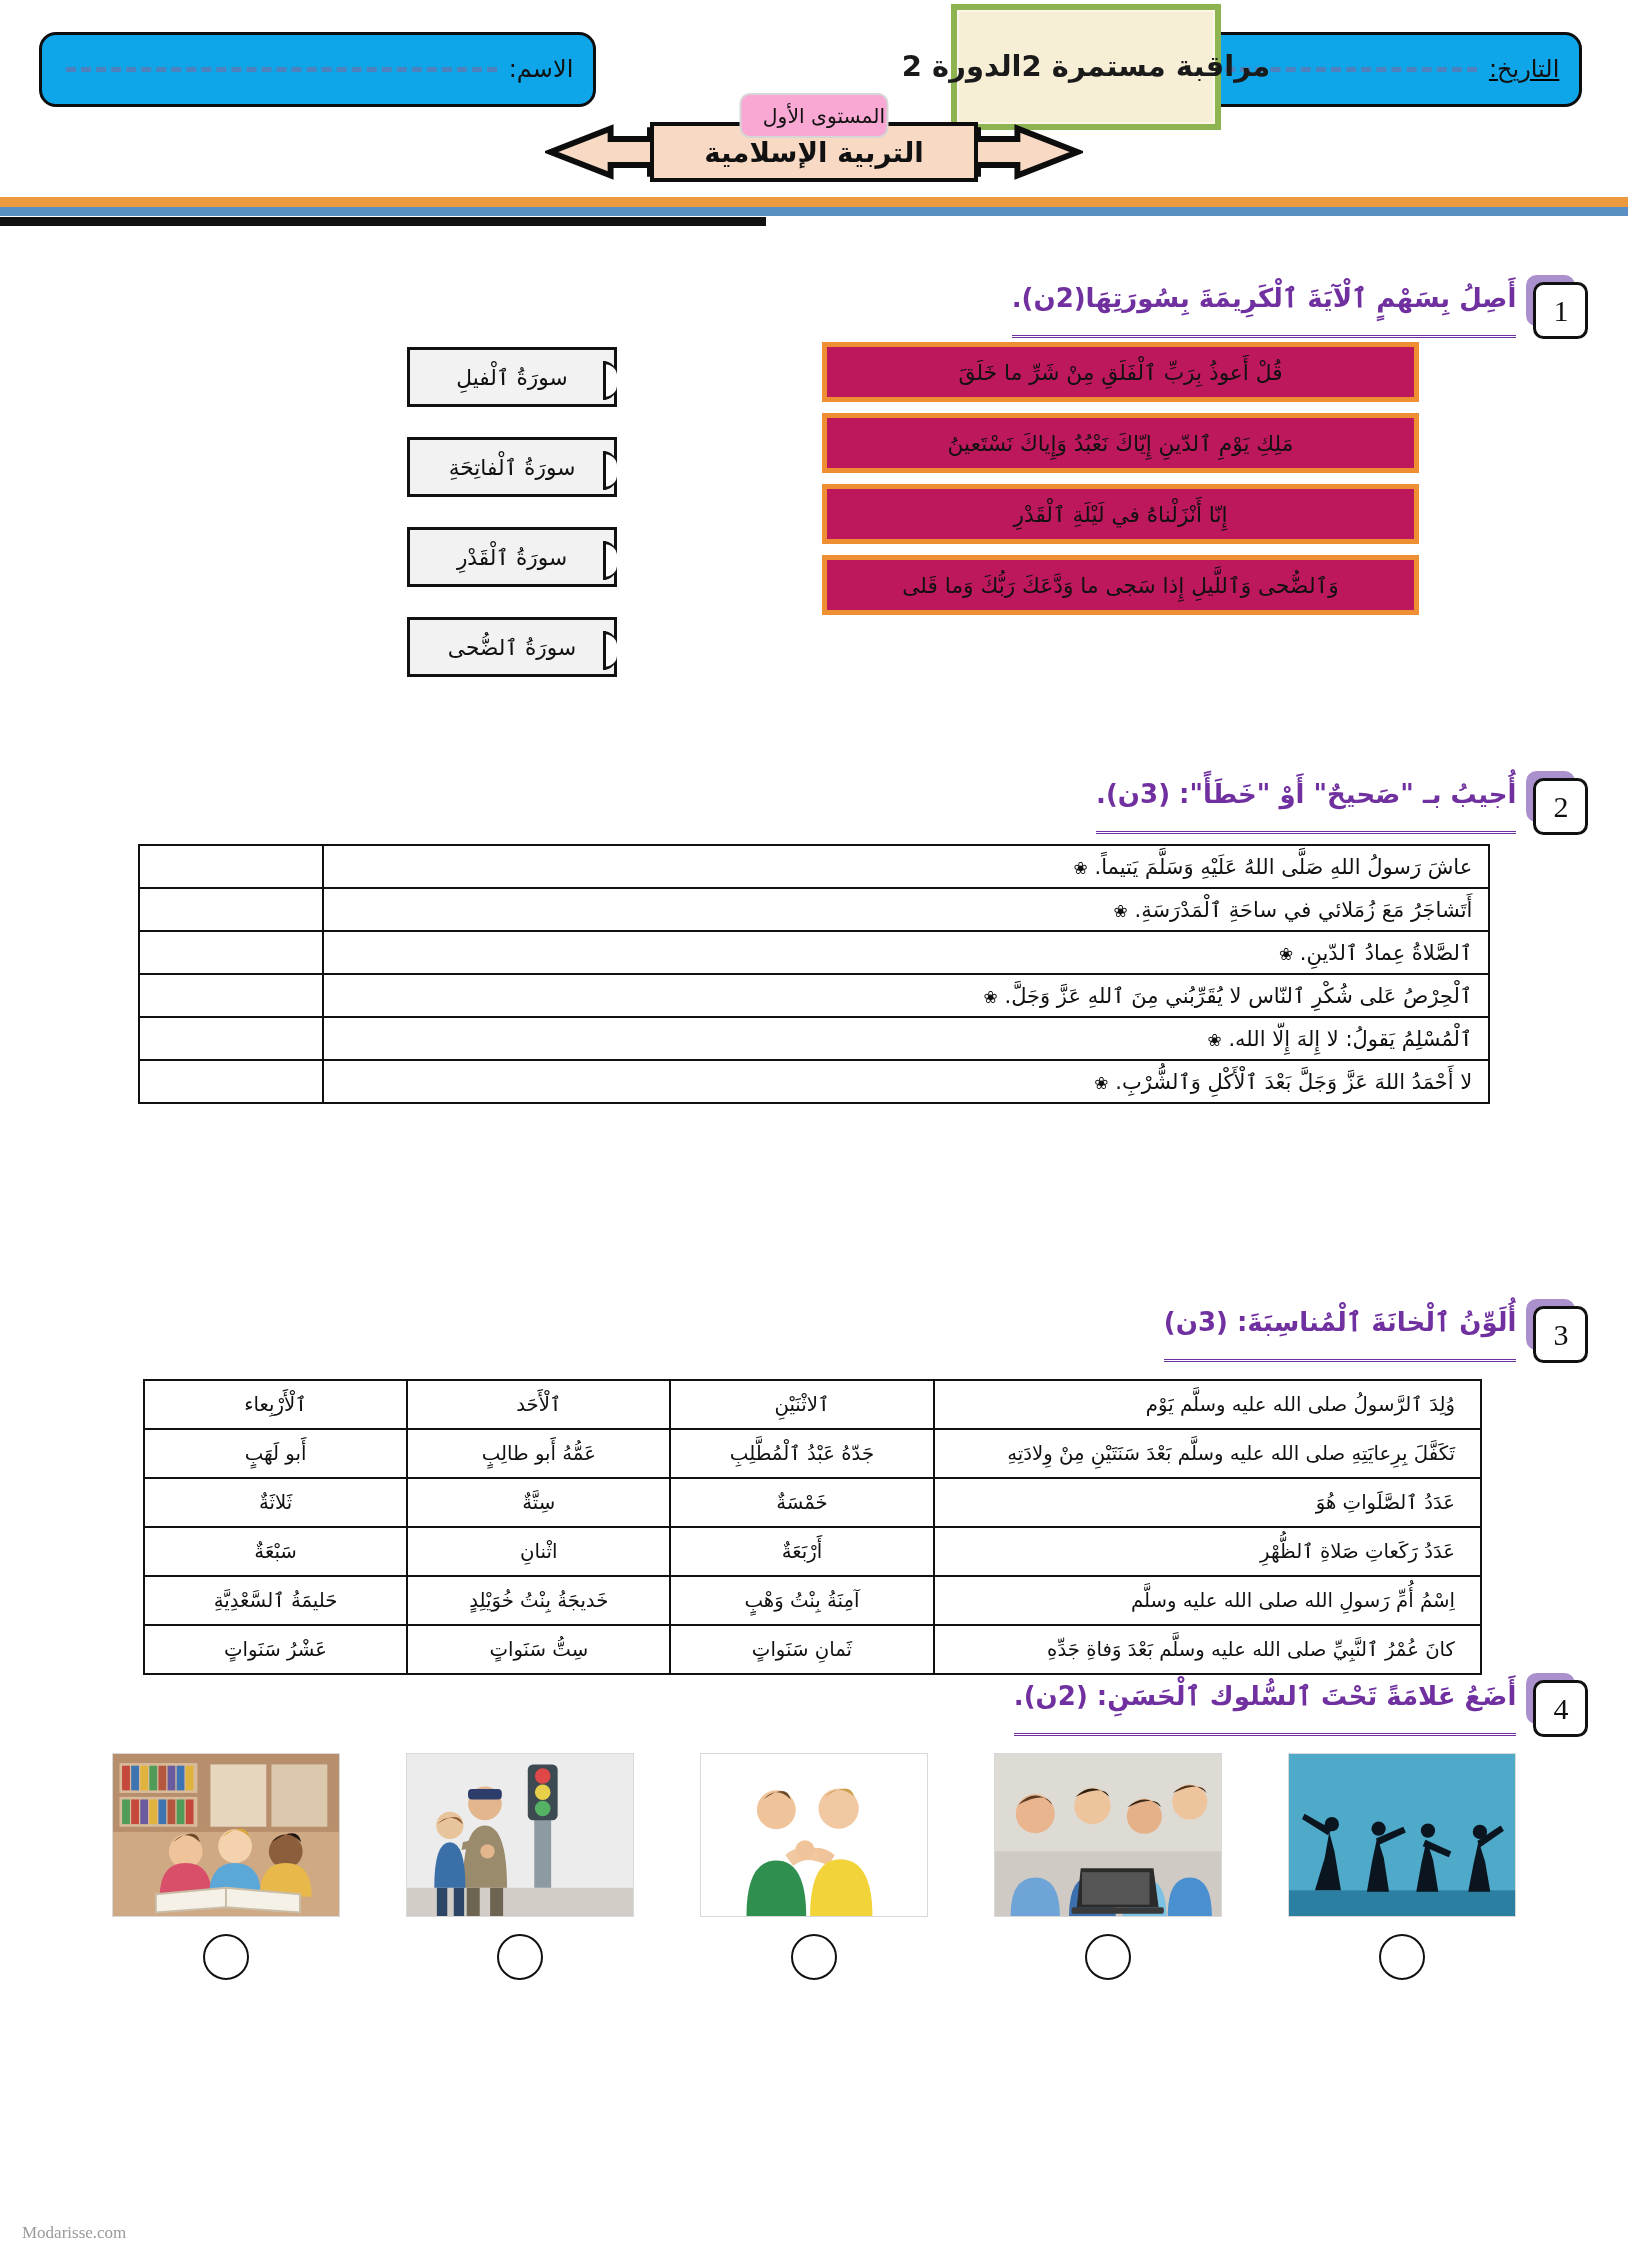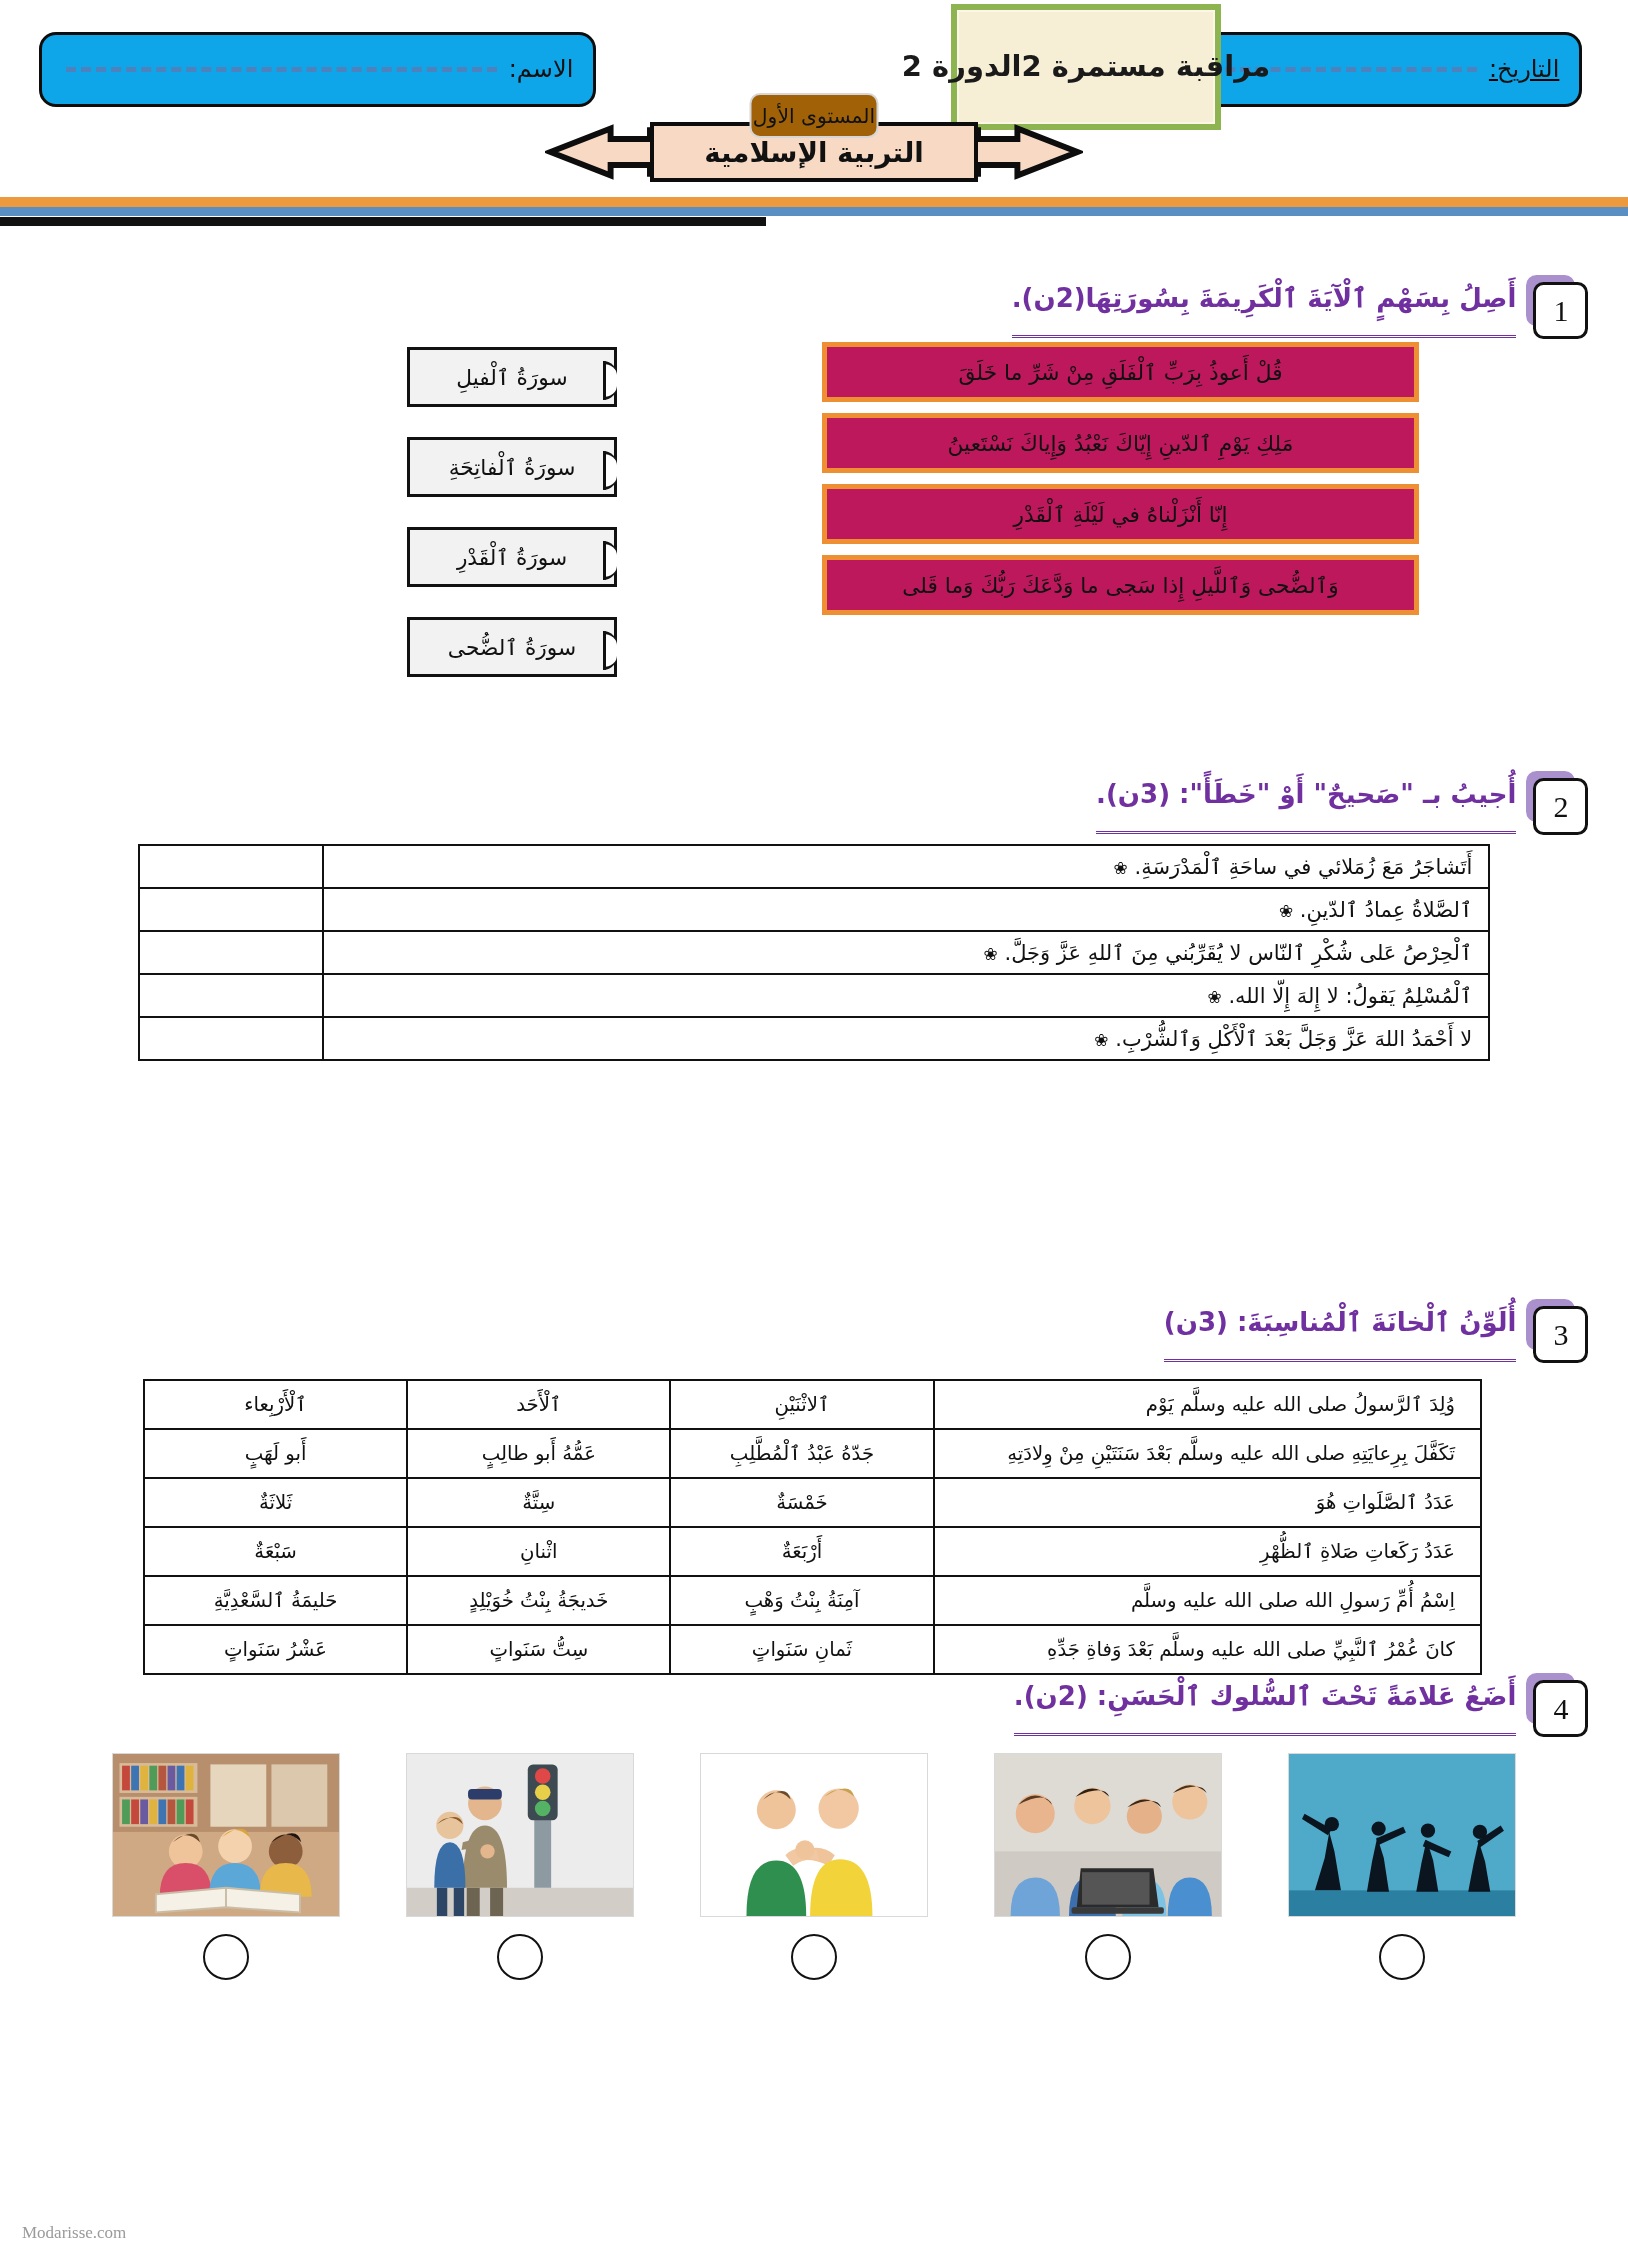--- a/index.html
+++ b/index.html
@@ -40,23 +40,23 @@
     display:flex;flex-direction:row;align-items:center;justify-content:center;
     line-height:1.02;
   }
   .title-green-in div{
     font-size:29px;font-weight:bold;color:#1a1a1a;
     letter-spacing:-0.7px;white-space:nowrap;
   }
 
   .level-pill{
     position:absolute;left:50%;transform:translateX(-50%);
-    top:93px;width:125px;height:41px;background:#a16207;
+    top:93px;width:125px;height:41px;background:#f9a8d4;
     border:2px solid #d6d6d6;border-radius:10.5px;z-index:6;
-    display:flex;align-items:center;justify-content:center;
+    display:flex;align-items:center;justify-content:center;padding-left:20px;
   }
   .level-pill span{font-size:20.3px;color:#111;white-space:nowrap;}
 
   .subject-banner{
     position:absolute;left:50%;transform:translateX(-50%);
     top:122px;width:538px;height:60px;z-index:4;
   }
   .sb-arrow{position:absolute;top:0;width:100%;height:100%;}
   .sb-box{
     position:absolute;left:105px;right:105px;top:0;height:60px;
@@ -240,20 +240,27 @@
         <div class="shadow"></div>
         <div class="face">
             <span>2</span>
           </div>
       </div>
       <div class="q-title">أُجيبُ بـ "صَحيحٌ" أَوْ "خَطَأً": (3ن).</div>
     </div>
 
     <table class="tbl q2-table">
       <tbody>
+        <tr>
+          <td class="stmt">
+            <span>عاشَ رَسولُ اللهِ  صَلَّى اللهُ عَلَيْهِ وَسَلَّمَ  يَتيماً.</span>
+            <span class="bullet">❀</span>
+          </td>
+          <td class="ans"></td>
+        </tr>
         <tr>
           <td class="stmt">
             <span>أَتَشاجَرُ مَعَ زُمَلائي في ساحَةِ ٱلْمَدْرَسَةِ.</span>
             <span class="bullet">❀</span>
           </td>
           <td class="ans"></td>
         </tr>
         <tr>
           <td class="stmt">
             <span>ٱلصَّلاةُ عِمادُ ٱلدّينِ.</span>

